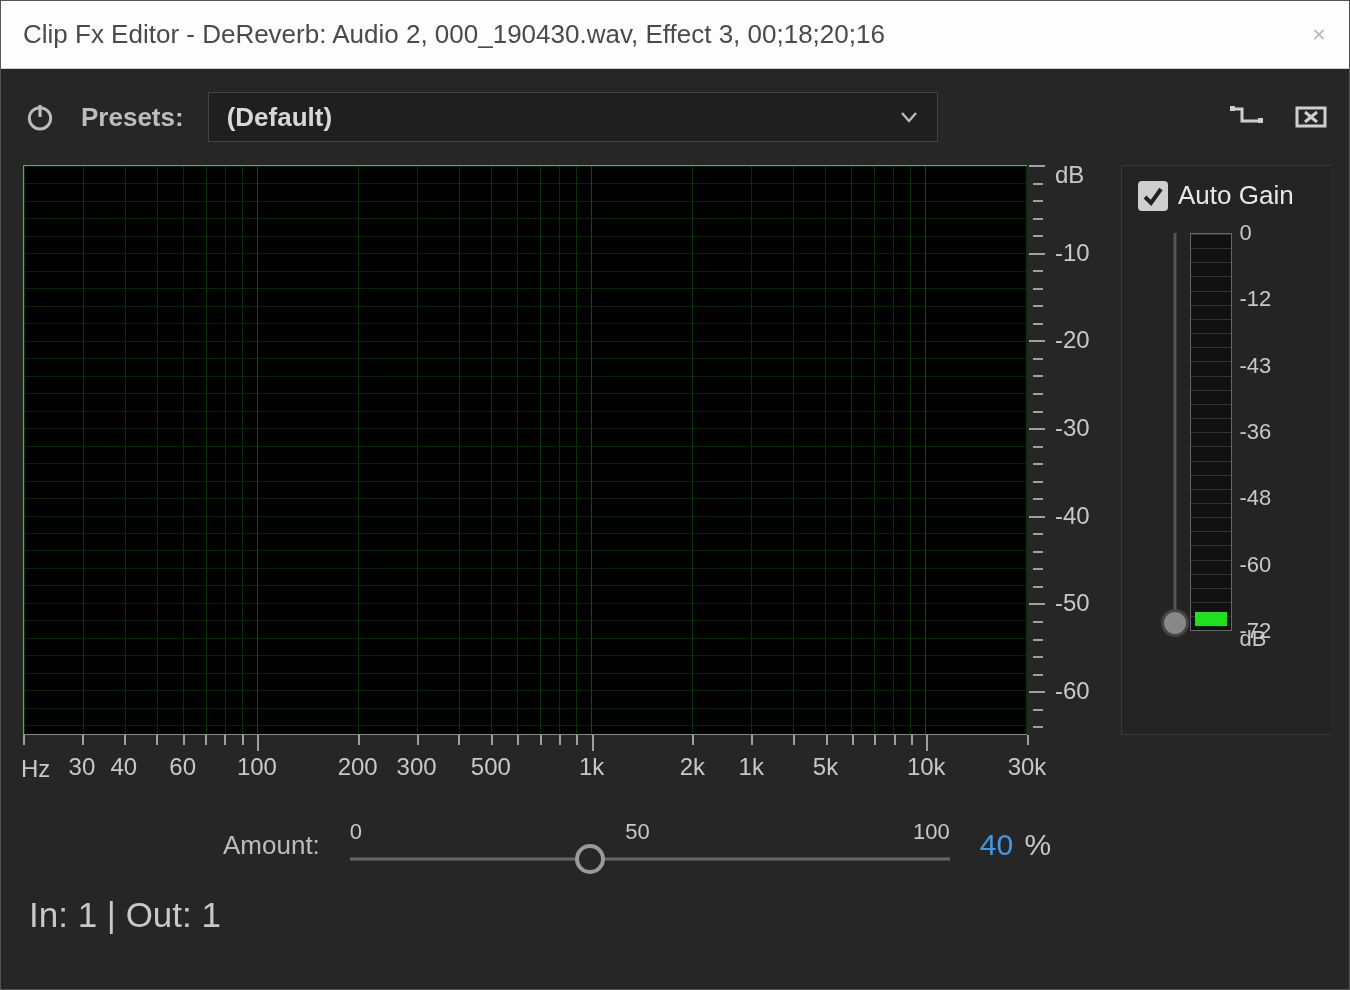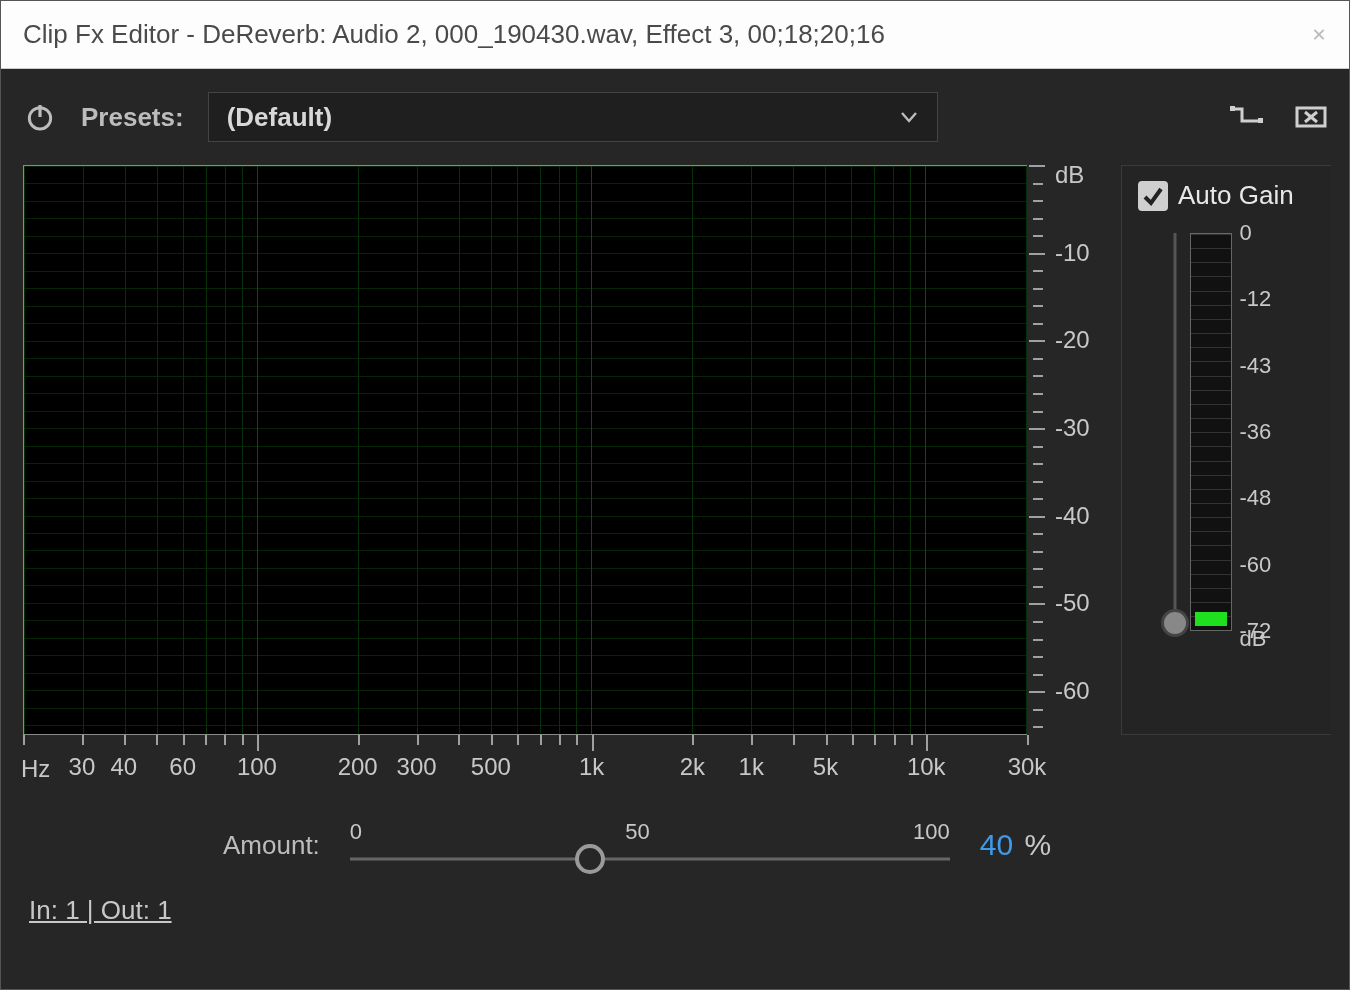--- a/index.html
+++ b/index.html
@@ -144,21 +144,21 @@
   .hslider {
     position:relative; height:24px;
   }
   .hslider .track { position:absolute; top:50%; left:0; right:0; height:3px; background:#666; transform:translateY(-50%); }
   .hslider .thumb {
     position:absolute; top:50%; transform:translate(-50%,-50%);
     width:30px; height:30px; border:4px solid #9a9a9a; border-radius:50%; background:#262626;
   }
   .amount-val { color:#3d9be9; font-size:30px; }
   .amount-unit { color:#c8c8c8; font-size:30px; margin-left:4px; }
-  .io-row { color:#c8c8c8; font-size:26px; padding: 24px 0 0 6px; text-decoration: underline; }
+  .io-row { color:#c8c8c8; font-size:35px; padding: 24px 0 0 6px; }
 </style>
 </head>
 <body>
 
 <div class="window">
 
   <div class="titlebar">
     <span>Clip Fx Editor - DeReverb: Audio 2, 000_190430.wav, Effect 3, 00;18;20;16</span>
     <div class="close-btn">
       <span>✕</span>

